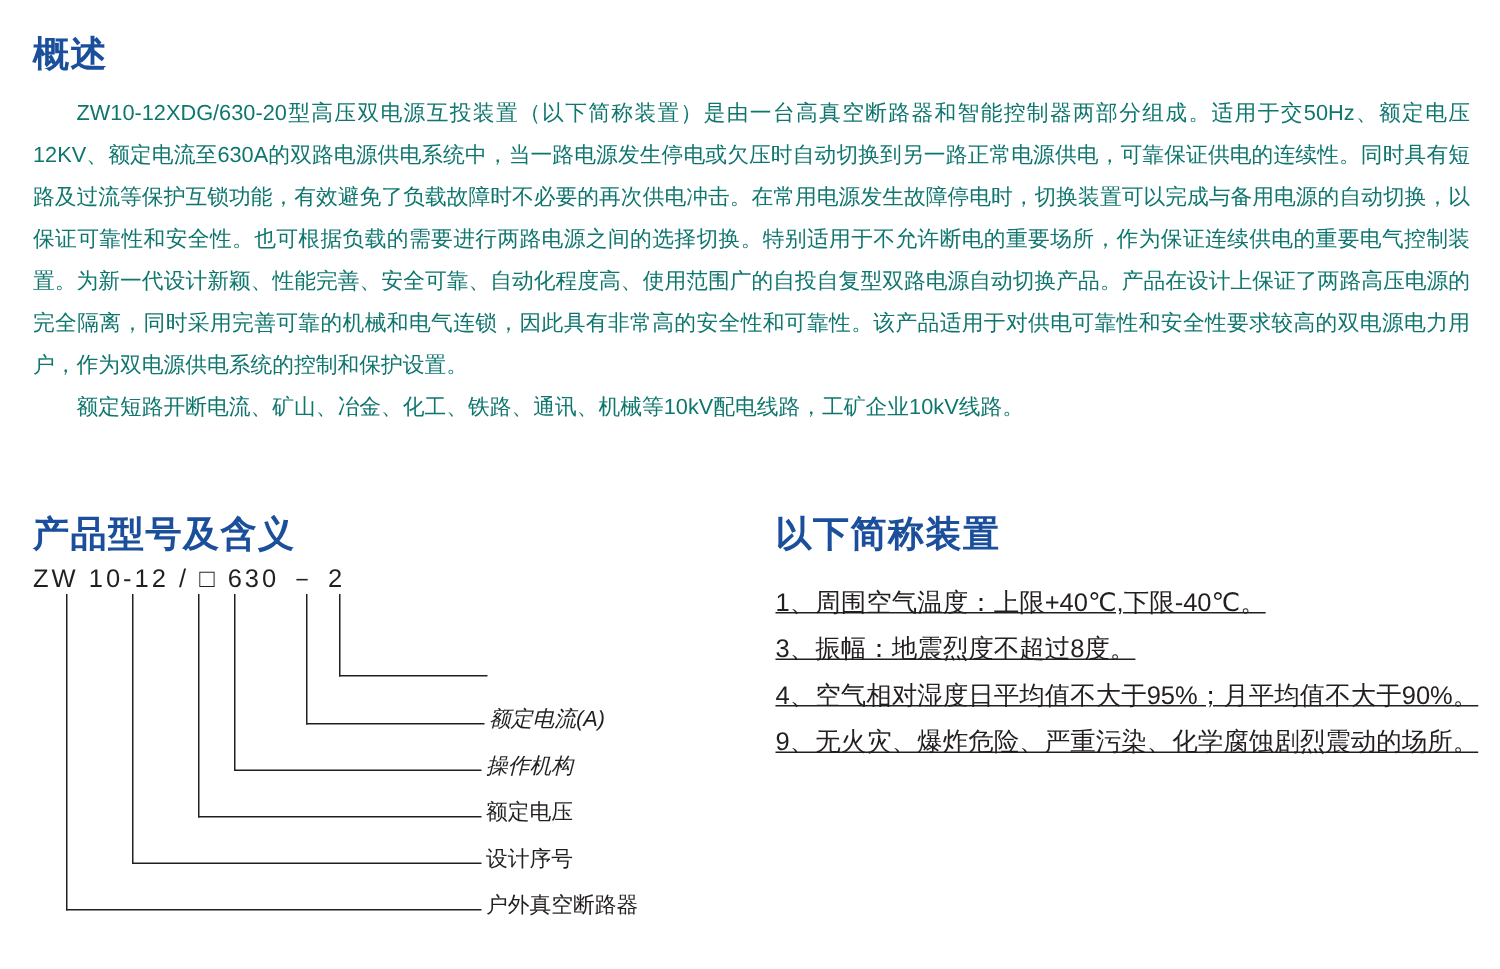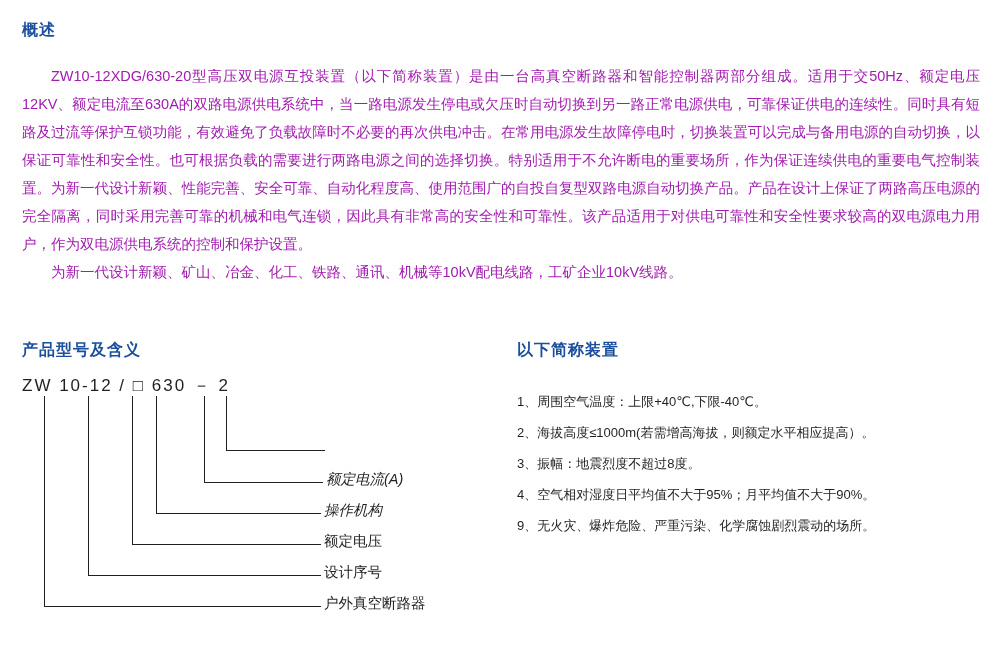--- a/index.html
+++ b/index.html
@@ -18,21 +18,21 @@
   .page {
     position: relative;
     width: 1000px;
     height: 646px;
   }
 
   
   .section-heading {
     position: absolute;
     color: #1b4f9c;
-    font-size: 16px;
+    font-size: 24px;
     font-weight: bold;
     letter-spacing: 1px;
     white-space: nowrap;
   }
   #overview-heading {
     left: 22px;
     top: 20px;
   }
   #model-heading {
     left: 22px;
@@ -46,21 +46,21 @@
 
   
   #overview-body {
     position: absolute;
     left: 22px;
     top: 62px;
     width: 958px;
     font-size: 14.5px;
     line-height: 28px;
     text-align: justify;
-    color: #a21caf;
+    color: #0f766e;
   }
   #overview-body p {
     margin: 0;
     text-indent: 2em;
   }
 
   
   #model-diagram {
     position: absolute;
     left: 22px;
@@ -88,41 +88,42 @@
     white-space: nowrap;
     color: #231f20;
   }
 
   
   #conditions-list {
     position: absolute;
     left: 517px;
     top: 386px;
     width: 470px;
-    font-size: 13px;
+    font-size: 17px;
     line-height: 31px;
     color: #231f20;
     list-style: none;
     margin: 0;
     padding: 0;
+    text-decoration: underline;
   }
   #conditions-list li {
     white-space: nowrap;
   }
 </style>
 </head>
 <body>
 
 <div class="page">
 
   <div class="section-heading" id="overview-heading">概述</div>
 
   <div id="overview-body">
     <p>ZW10-12XDG/630-20型高压双电源互投装置（以下简称装置）是由一台高真空断路器和智能控制器两部分组成。适用于交50Hz、额定电压12KV、额定电流至630A的双路电源供电系统中，当一路电源发生停电或欠压时自动切换到另一路正常电源供电，可靠保证供电的连续性。同时具有短路及过流等保护互锁功能，有效避免了负载故障时不必要的再次供电冲击。在常用电源发生故障停电时，切换装置可以完成与备用电源的自动切换，以保证可靠性和安全性。也可根据负载的需要进行两路电源之间的选择切换。特别适用于不允许断电的重要场所，作为保证连续供电的重要电气控制装置。为新一代设计新颖、性能完善、安全可靠、自动化程度高、使用范围广的自投自复型双路电源自动切换产品。产品在设计上保证了两路高压电源的完全隔离，同时采用完善可靠的机械和电气连锁，因此具有非常高的安全性和可靠性。该产品适用于对供电可靠性和安全性要求较高的双电源电力用户，作为双电源供电系统的控制和保护设置。</p>
-    <p>为新一代设计新颖、矿山、冶金、化工、铁路、通讯、机械等10kV配电线路，工矿企业10kV线路。</p>
+    <p>额定短路开断电流、矿山、冶金、化工、铁路、通讯、机械等10kV配电线路，工矿企业10kV线路。</p>
   </div>
 
   <div class="section-heading" id="model-heading">产品型号及含义</div>
 
   <div id="model-diagram">
 
     <div class="model-code">
       <span>ZW 10-12 /  □ 630 － 2</span>
     </div>
 
@@ -142,19 +143,18 @@
 
     <div class="leader" style="left:22px; top:22px; width:276px; height:210px;"></div>
     <div class="leader-label" style="left:302px; top:220px;">户外真空断路器</div>
 
   </div>
 
   <div class="section-heading" id="conditions-heading">以下简称装置</div>
 
   <ul id="conditions-list">
     <li>1、周围空气温度：上限+40℃,下限-40℃。</li>
-    <li>2、海拔高度≤1000m(若需增高海拔，则额定水平相应提高）。</li>
     <li>3、振幅：地震烈度不超过8度。</li>
     <li>4、空气相对湿度日平均值不大于95%；月平均值不大于90%。</li>
     <li>9、无火灾、爆炸危险、严重污染、化学腐蚀剧烈震动的场所。</li>
   </ul>
 
 </div>
 
 </body></html>

